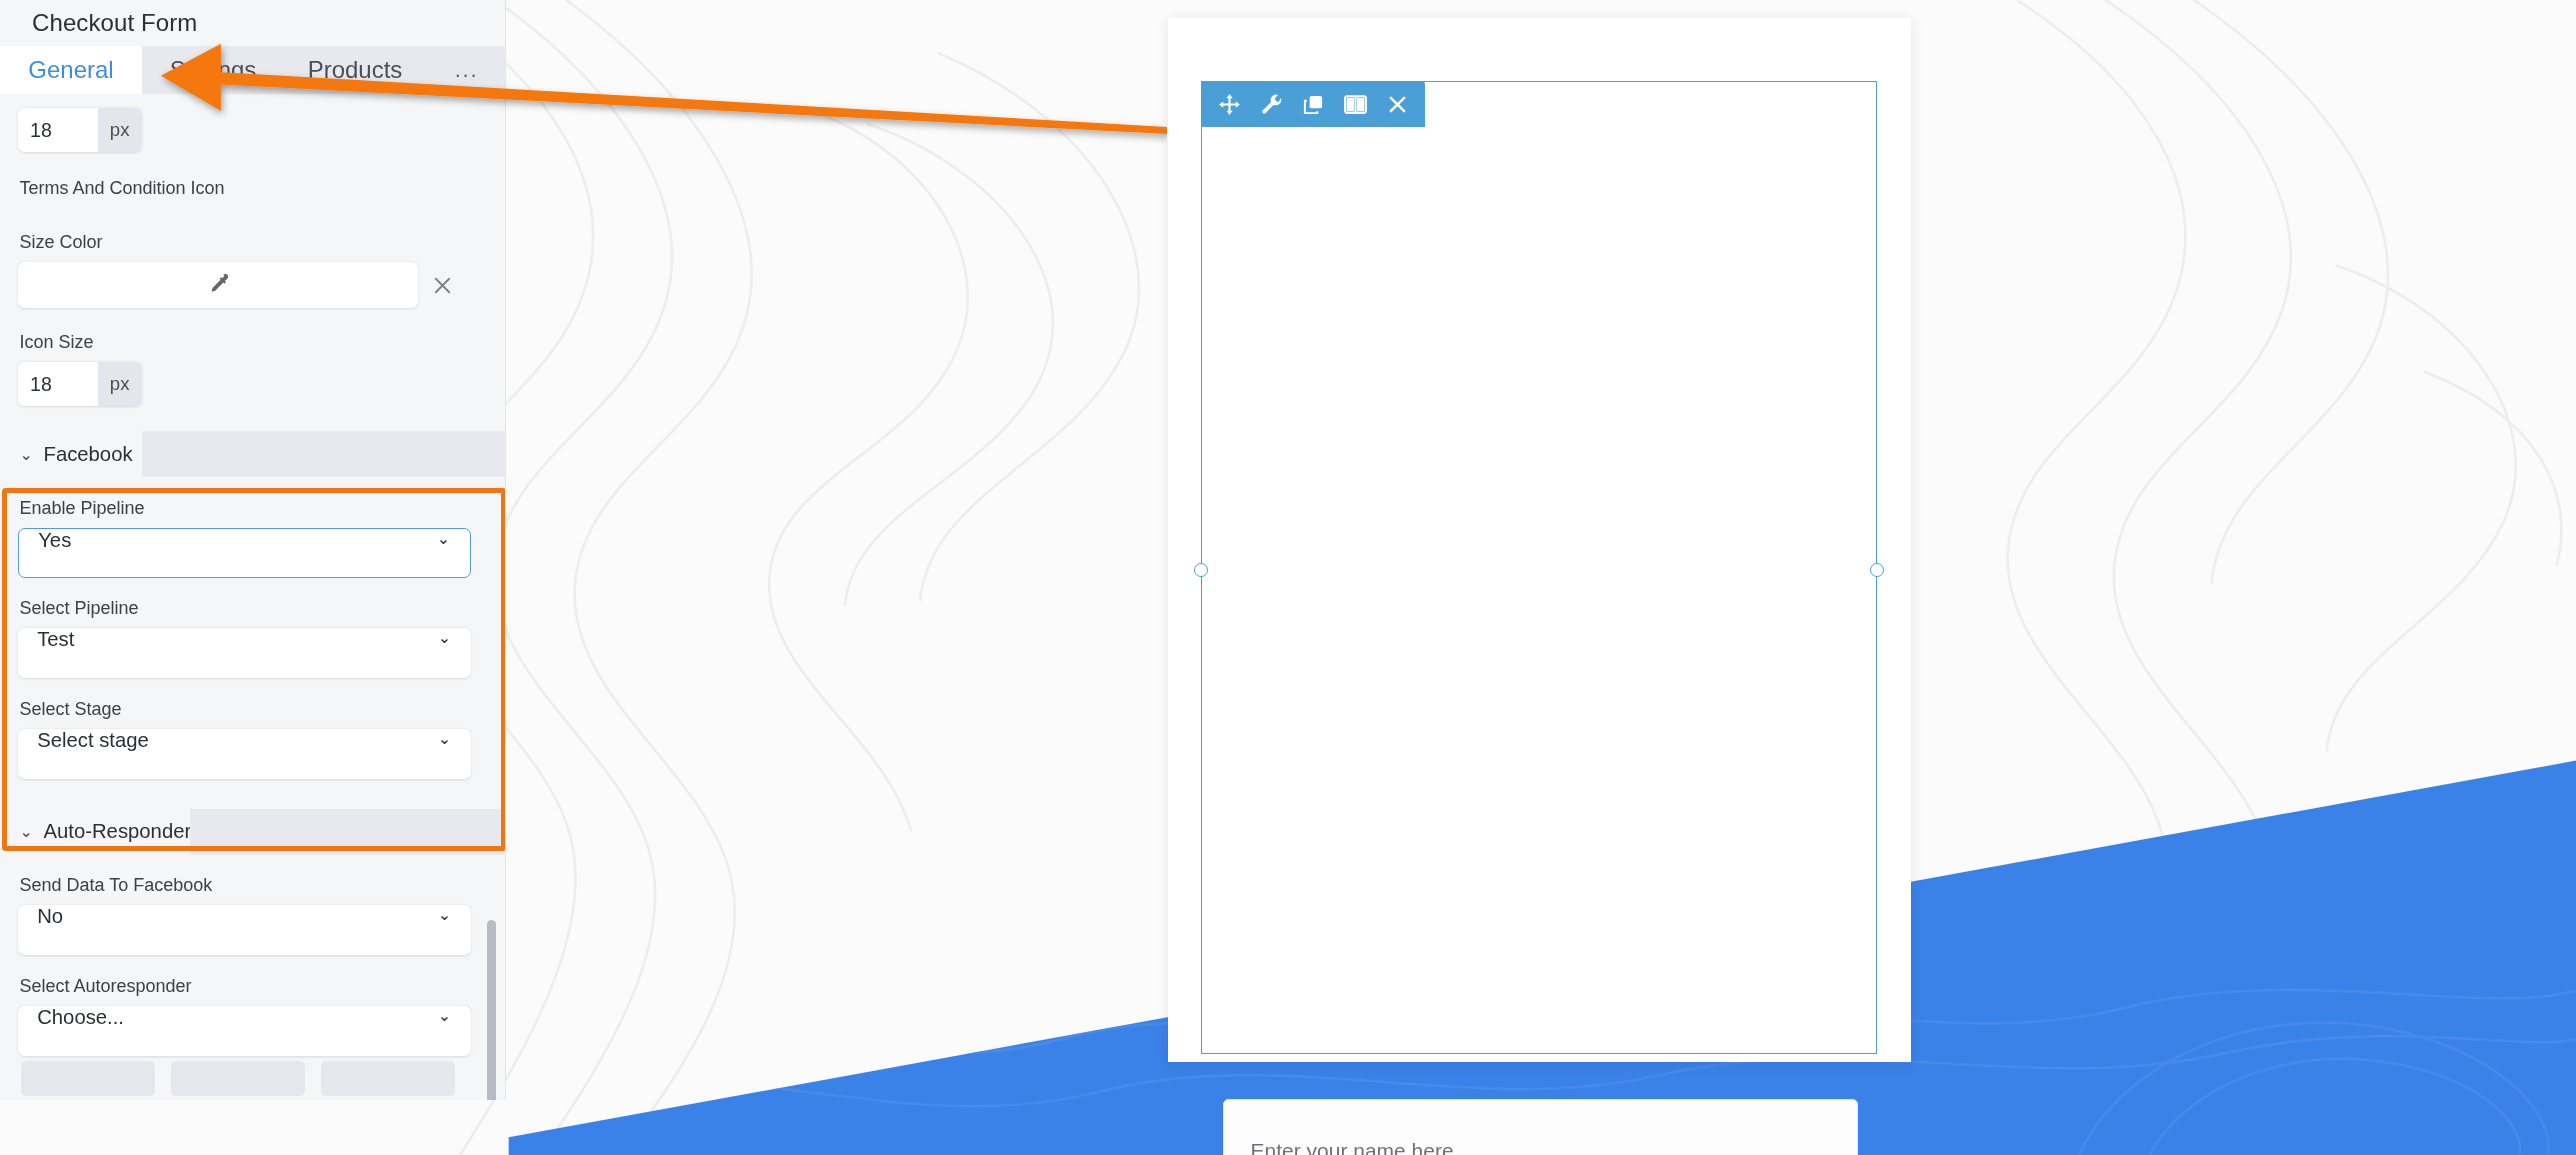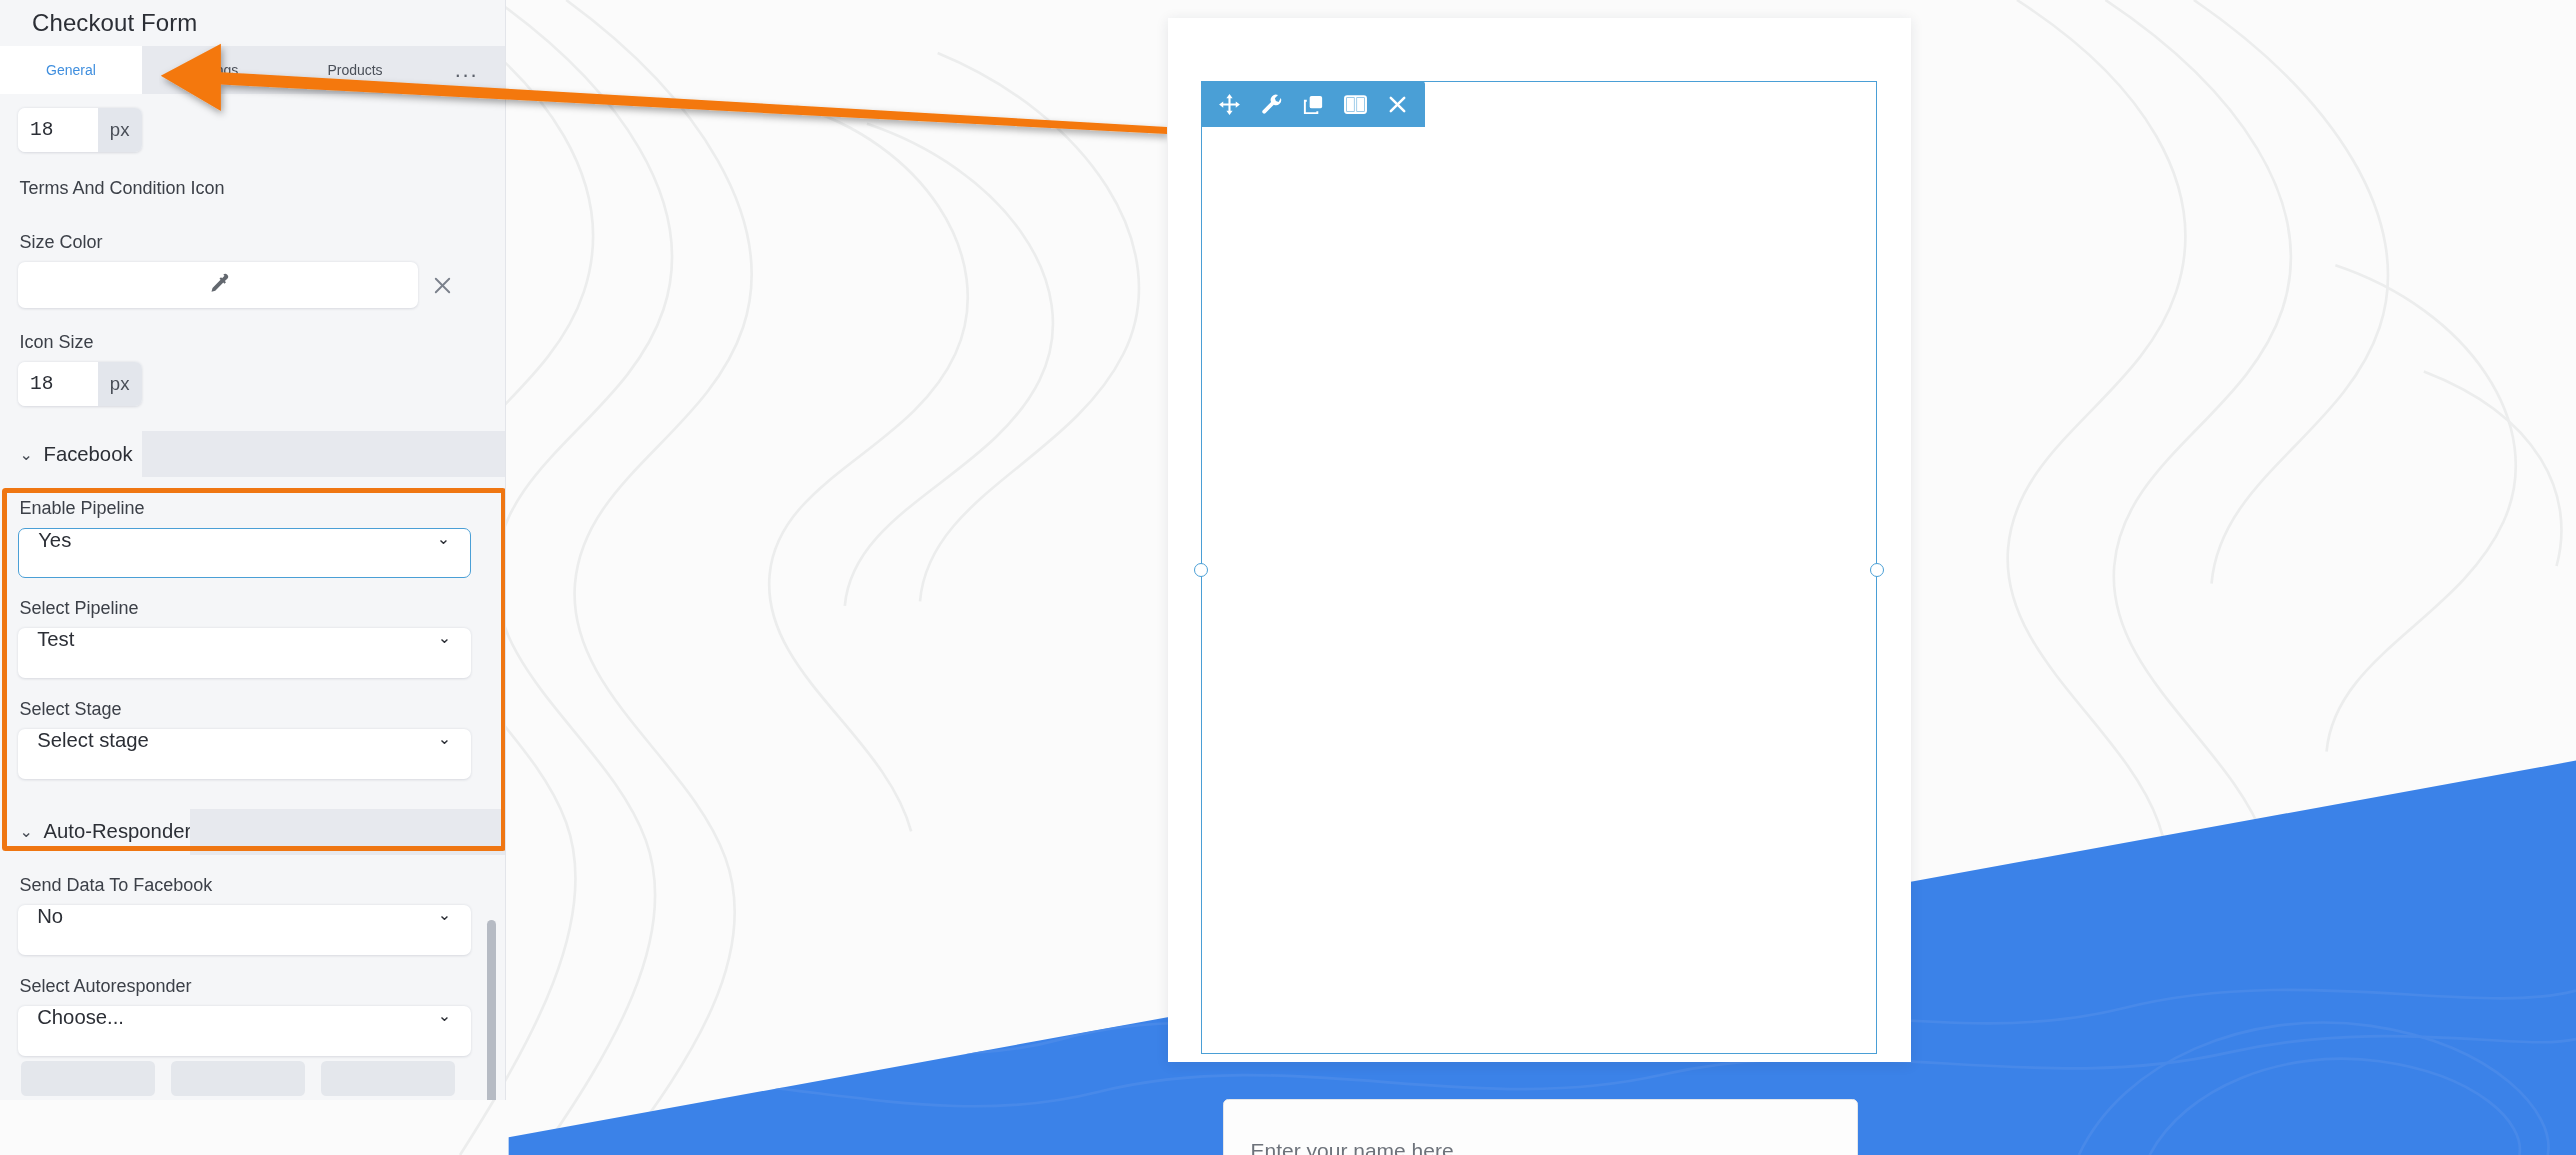--- a/index.html
+++ b/index.html
@@ -36,21 +36,21 @@
     height:46px; line-height:46px;
     font-size:24px; color:#2c2f36; letter-spacing:0.1px;
   }
   .tabbar {
     position:absolute; left:0; top:46px; width:506px; height:48px;
     background:#e7e9ee;
     display:flex;
   }
   .tab {
     height:48px; line-height:48px; text-align:center;
-    font-size:14px; color:#4a4f58; cursor:pointer;
+    font-size:24px; color:#4a4f58; cursor:pointer;
     flex: 0 0 auto;
   }
   .tab.t-general { width:142px; background:#ffffff; color:#3f8ede; }
   .tab.t-settings { width:142px; }
   .tab.t-products { width:142px; }
   .tab.t-more { width:81px; letter-spacing:1.8px; font-size:22px; color:#5c616b; }
 
   .panel-scroll {
     position:absolute; left:0; top:94px; width:506px; height:1062px;
     overflow:hidden;
@@ -60,21 +60,21 @@
     font-size:18px; color:#3c4048; margin: 0 0 8px 19.5px; line-height:23px;
   }
 
   .num-row { display:flex; margin:0 0 0 17.7px; width:124px;
     border-radius:7px; overflow:hidden;
     box-shadow:0 0.9px 2.7px rgba(20,30,60,0.13);
   }
   .num-input {
     width:80px; height:44px; background:#ffffff; border:none;
     font-size:19.5px; color:#2c2f36; padding-left:12.4px;
-    font-family:Liberation Mono, monospace;
+    font-family:Liberation Sans, sans-serif;
     outline:none;
   }
   .num-unit {
     width:50px; height:44px; background:#e3e6ec; color:#4a4f58;
     font-size:18.6px; display:flex; align-items:center; justify-content:center;
   }
 
   .icon-card {
     margin:0 0 0 17.7px; width:453px; height:81px; background:#fff;
     border-radius:7px; box-shadow:0 0.9px 2.7px rgba(20,30,60,0.13);

